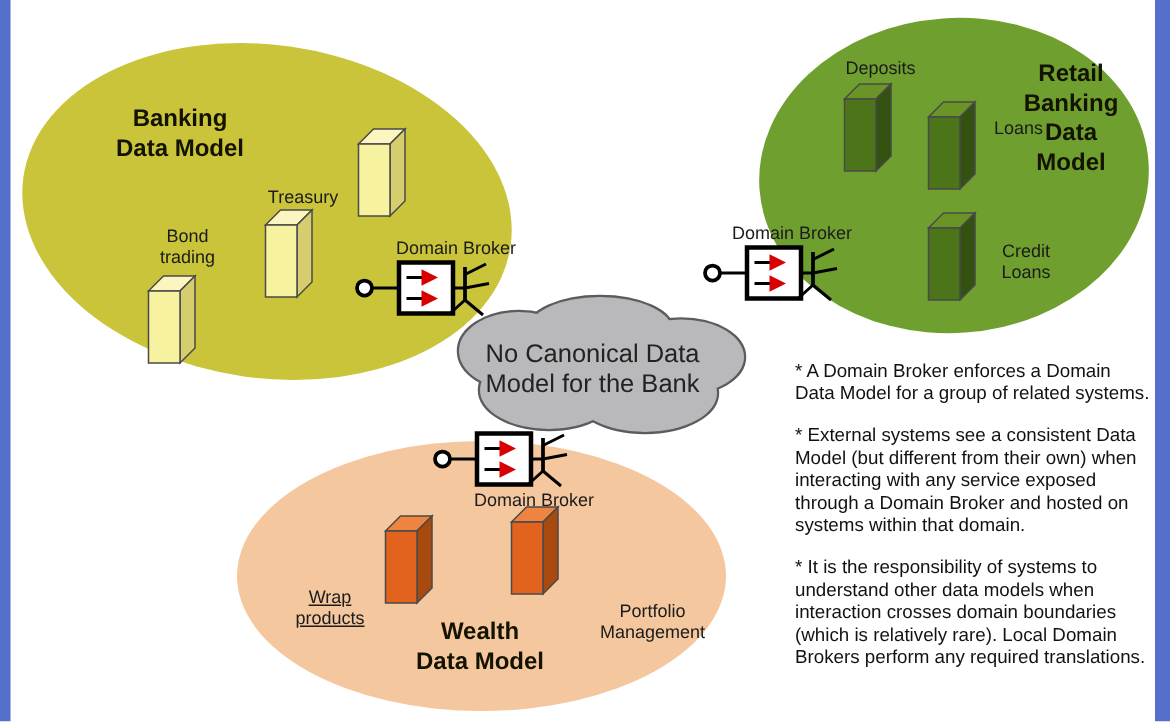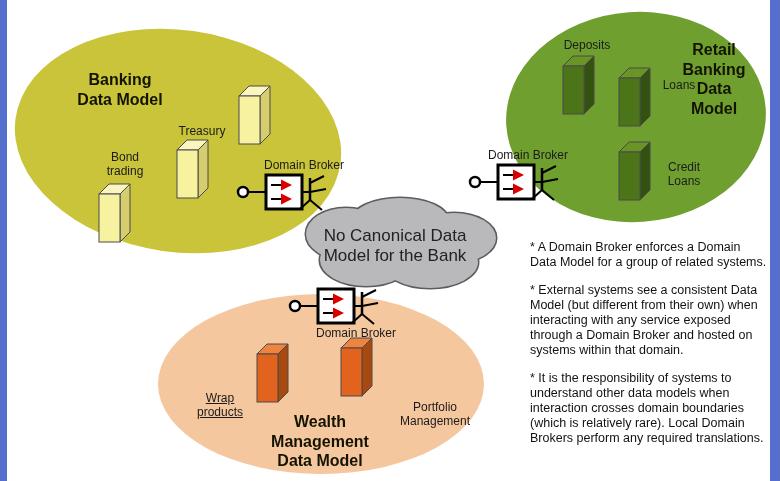--- a/index.html
+++ b/index.html
@@ -202,21 +202,20 @@
     <svg width="34" height="62" viewBox="0 0 34 62">
       <polygon class="t" points="1,12 11,2 32,2 22,12"></polygon>
       <polygon class="s" points="22,12 32,2 32,50 22,60"></polygon>
       <rect class="f" x="1" y="12" width="21" height="48"></rect>
     </svg>
   </div>
   <div class="lbl" style="left:394px;top:380px;width:82px;margin-top:20px;">Portfolio Management</div>
 
   <div class="title t-wealth">
     <span>Wealth</span>
-    <span>Management</span>
     <span>Data Model</span>
   </div>
 
   <div class="notes">
     <p>* A Domain Broker enforces a Domain Data Model for a group of related systems.</p>
     <p>* External systems see a consistent Data Model (but different from their own) when interacting with any service exposed through a Domain Broker and hosted on systems within that domain.</p>
     <p>* It is the responsibility of systems to understand other data models when interaction crosses domain boundaries (which is relatively rare). Local Domain Brokers perform any required translations.</p>
   </div>
 
 </div>

